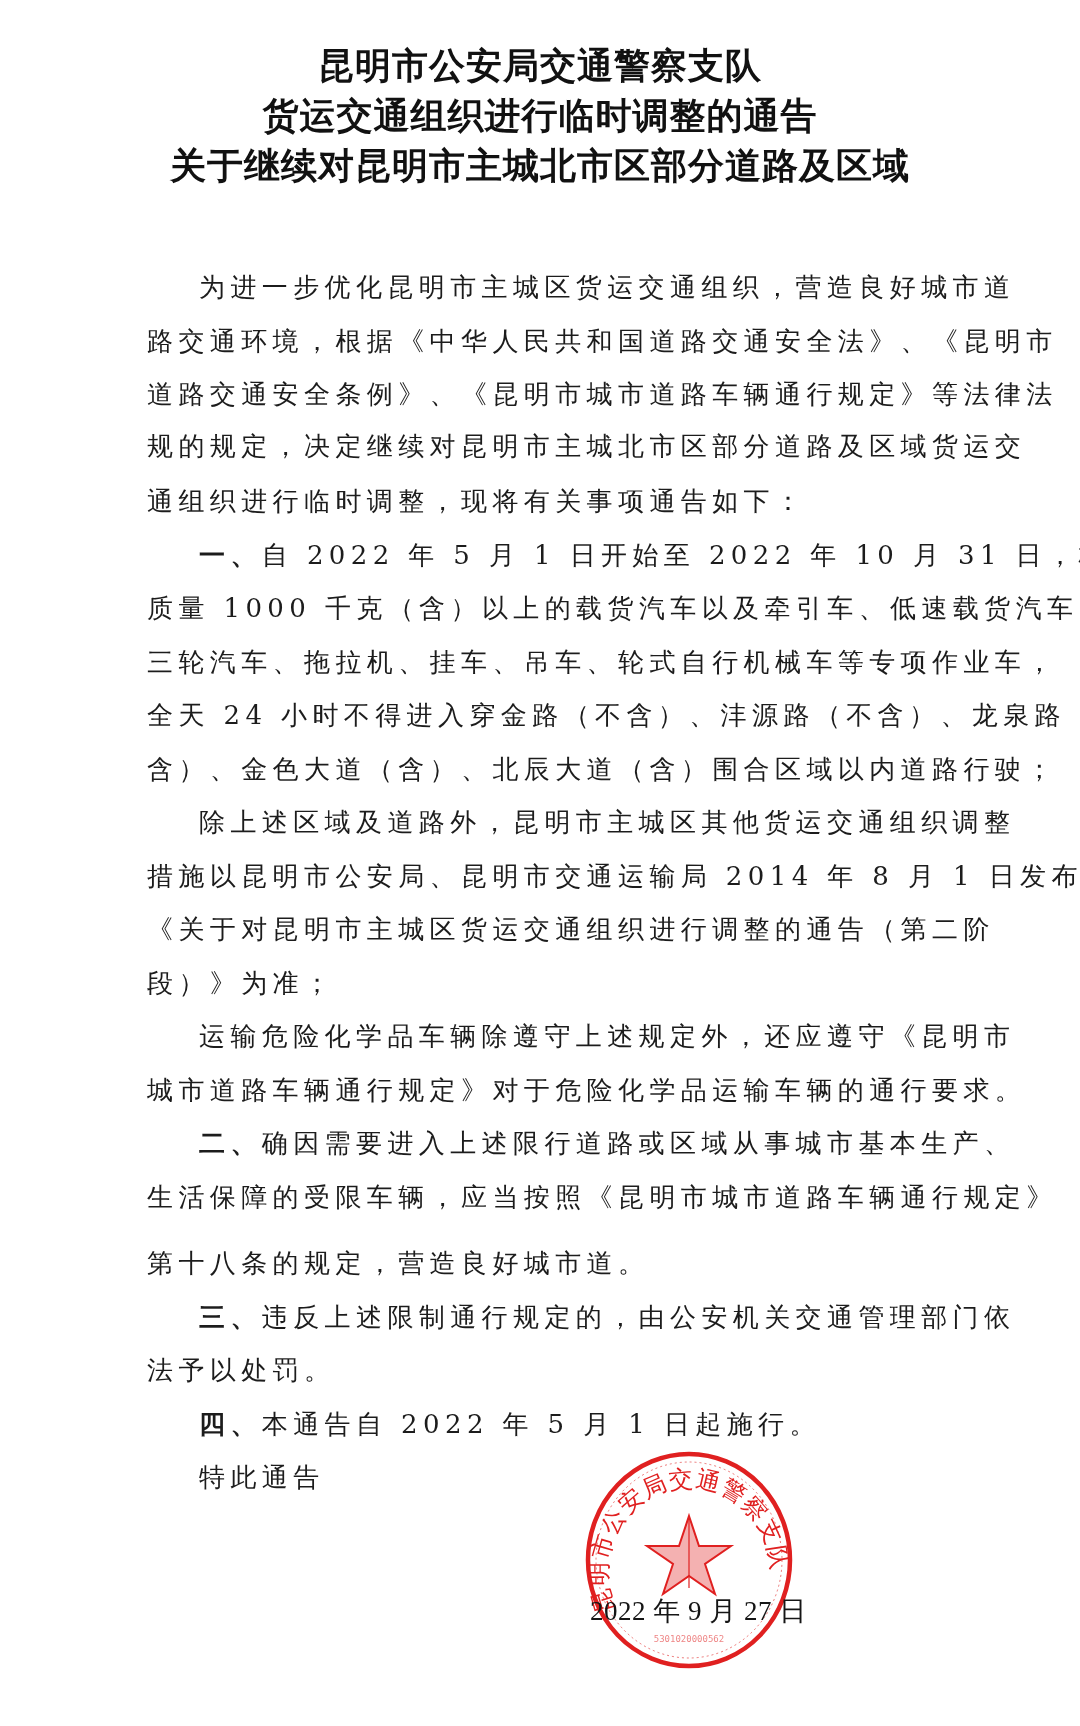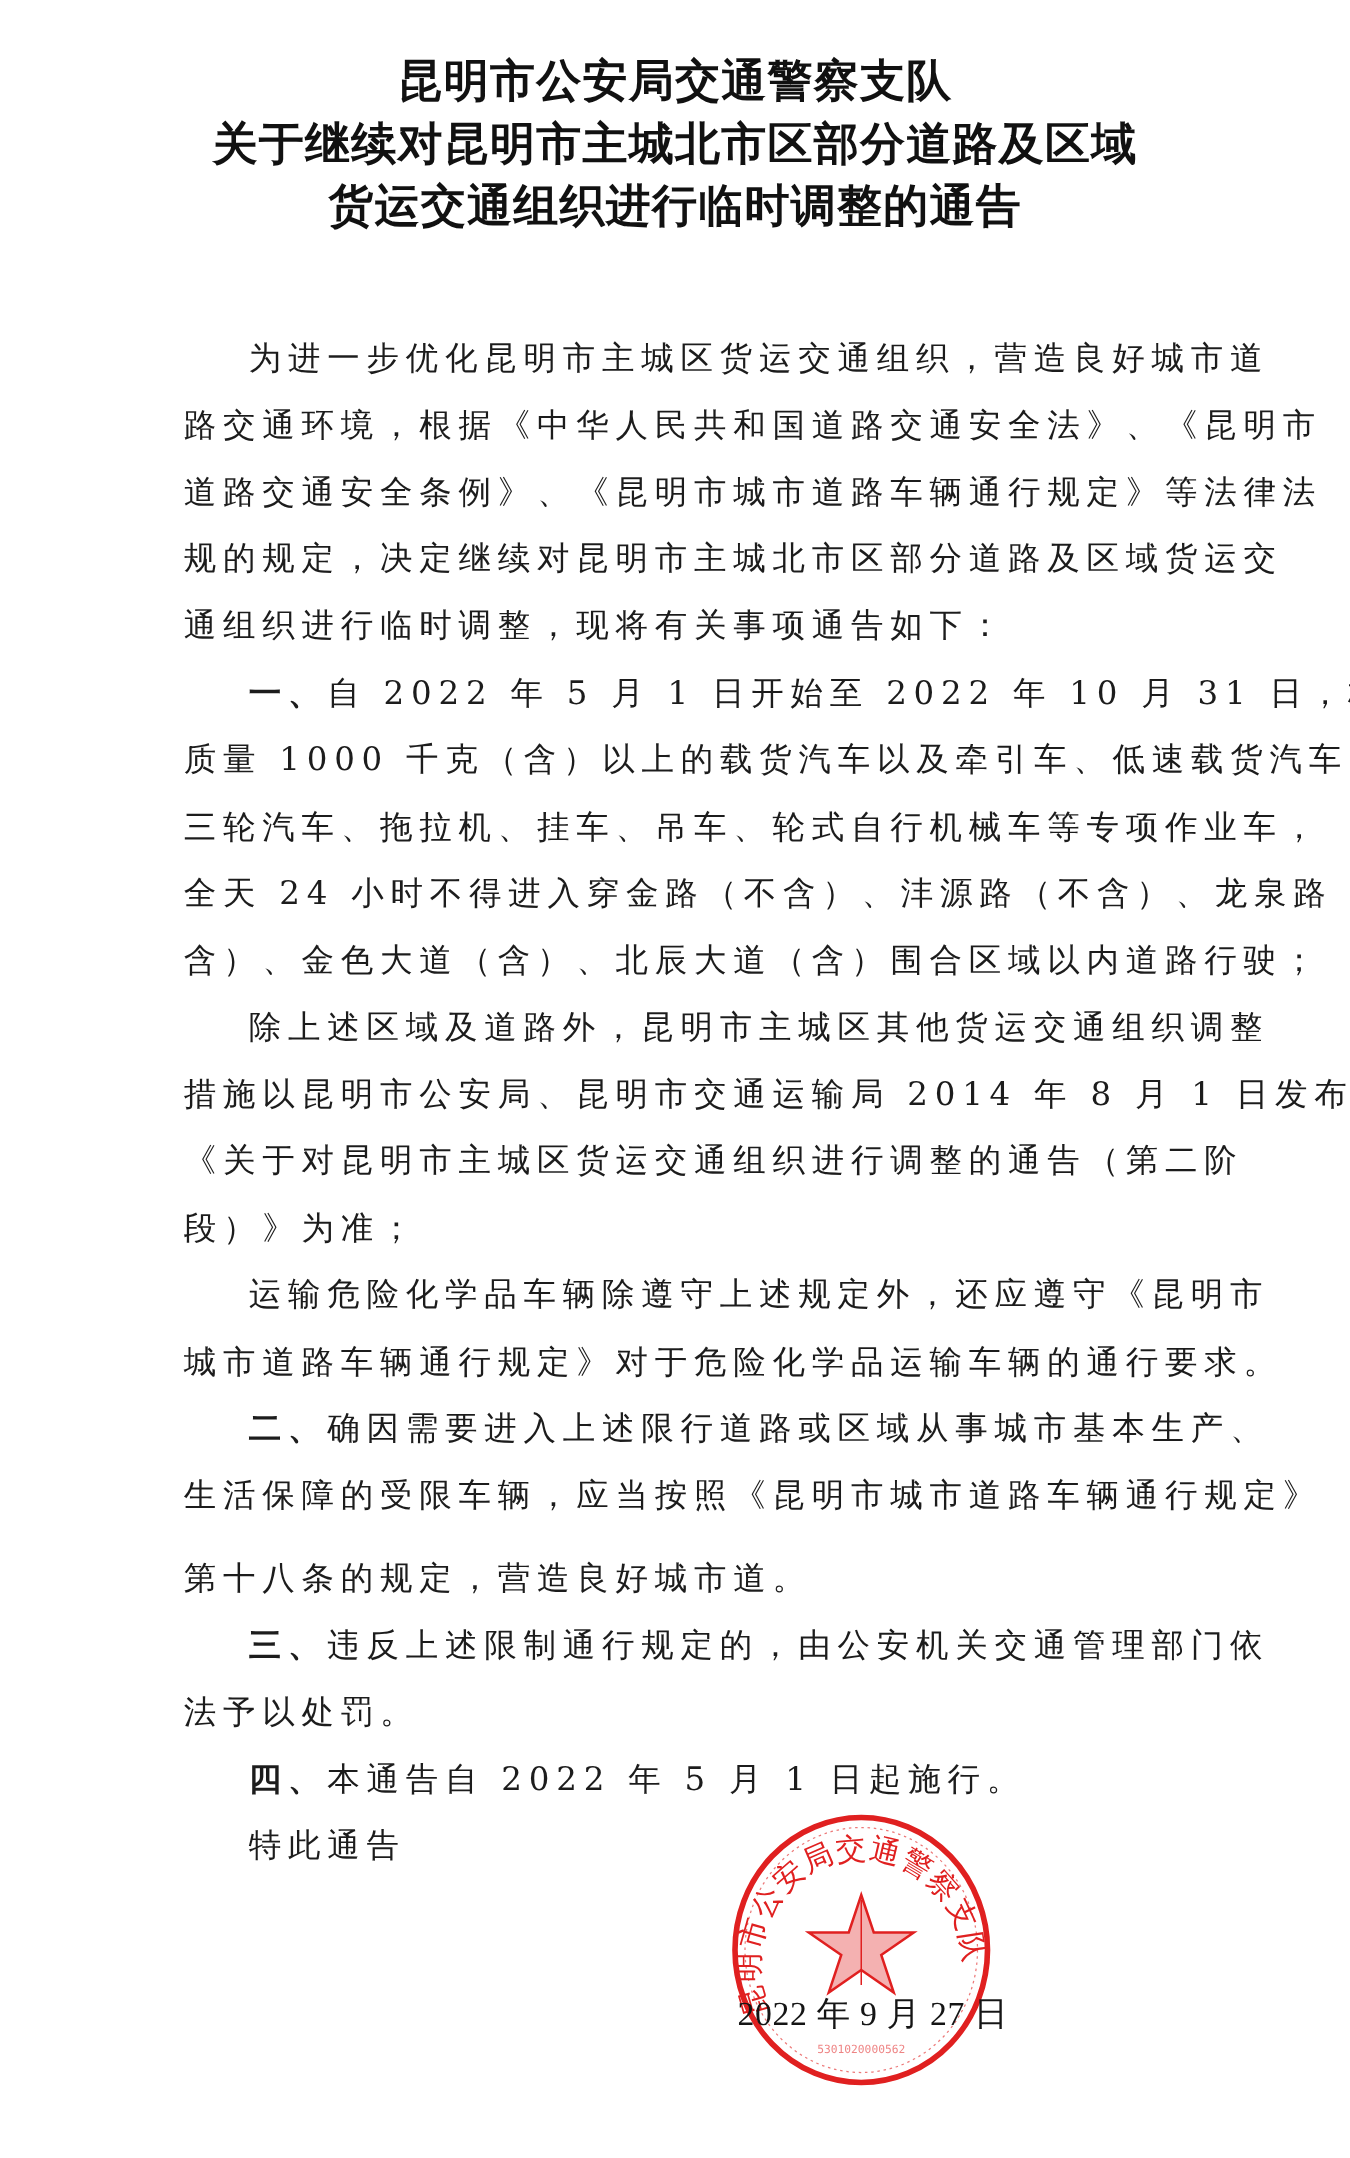--- a/index.html
+++ b/index.html
@@ -21,22 +21,22 @@
   .stamp { position: absolute; left: 582px; top: 1448px; width: 214px; height: 222px; }
   .date { position: absolute; left: 590px; top: 1594px; font-size: 27px; line-height: 34px;
           white-space: nowrap; color: #151515; font-family: "Liberation Serif", serif; letter-spacing: 0.5px; }
 </style>
 </head>
 <body>
 
 <div class="page">
   <div class="title-block">
     <div class="title-line">昆明市公安局交通警察支队</div>
+    <div class="title-line">货运交通组织进行临时调整的通告</div>
     <div class="title-line">关于继续对昆明市主城北市区部分道路及区域</div>
-    <div class="title-line">货运交通组织进行临时调整的通告</div>
   </div>
 
   <div id="body">
       <div class="body-line indent" style="top: 242px;"><span>为进一步优化昆明市主城区货运交通组织，营造良好城市道</span></div>
       <div class="body-line" style="top: 296px;"><span>路交通环境，根据《中华人民共和国道路交通安全法》、《昆明市</span></div>
       <div class="body-line" style="top: 349px;"><span>道路交通安全条例》、《昆明市城市道路车辆通行规定》等法律法</span></div>
       <div class="body-line" style="top: 403px; font-family: Liberation Mono, monospace;"><span>规的规定，决定继续对昆明市主城北市区部分道路及区域货运交</span></div>
       <div class="body-line short" style="top: 456px;"><span>通组织进行临时调整，现将有关事项通告如下：</span></div>
       <div class="body-line indent" style="top: 510px;"><span class="lead">一、</span><span>自 2022 年 5 月 1 日开始至 2022 年 10 月 31 日，核定载</span></div>
       <div class="body-line" style="top: 563px;"><span>质量 1000 千克（含）以上的载货汽车以及牵引车、低速载货汽车、</span></div>

